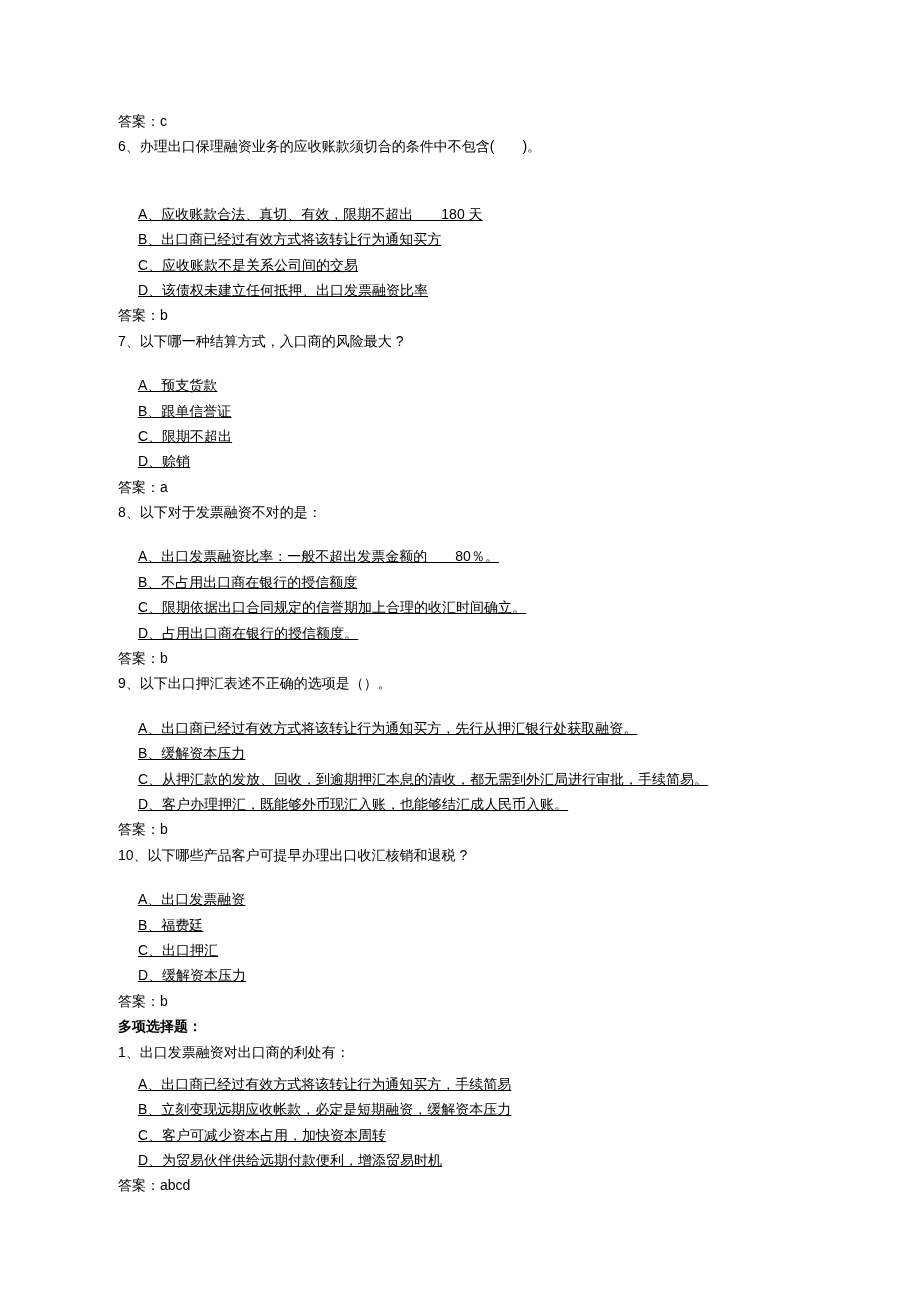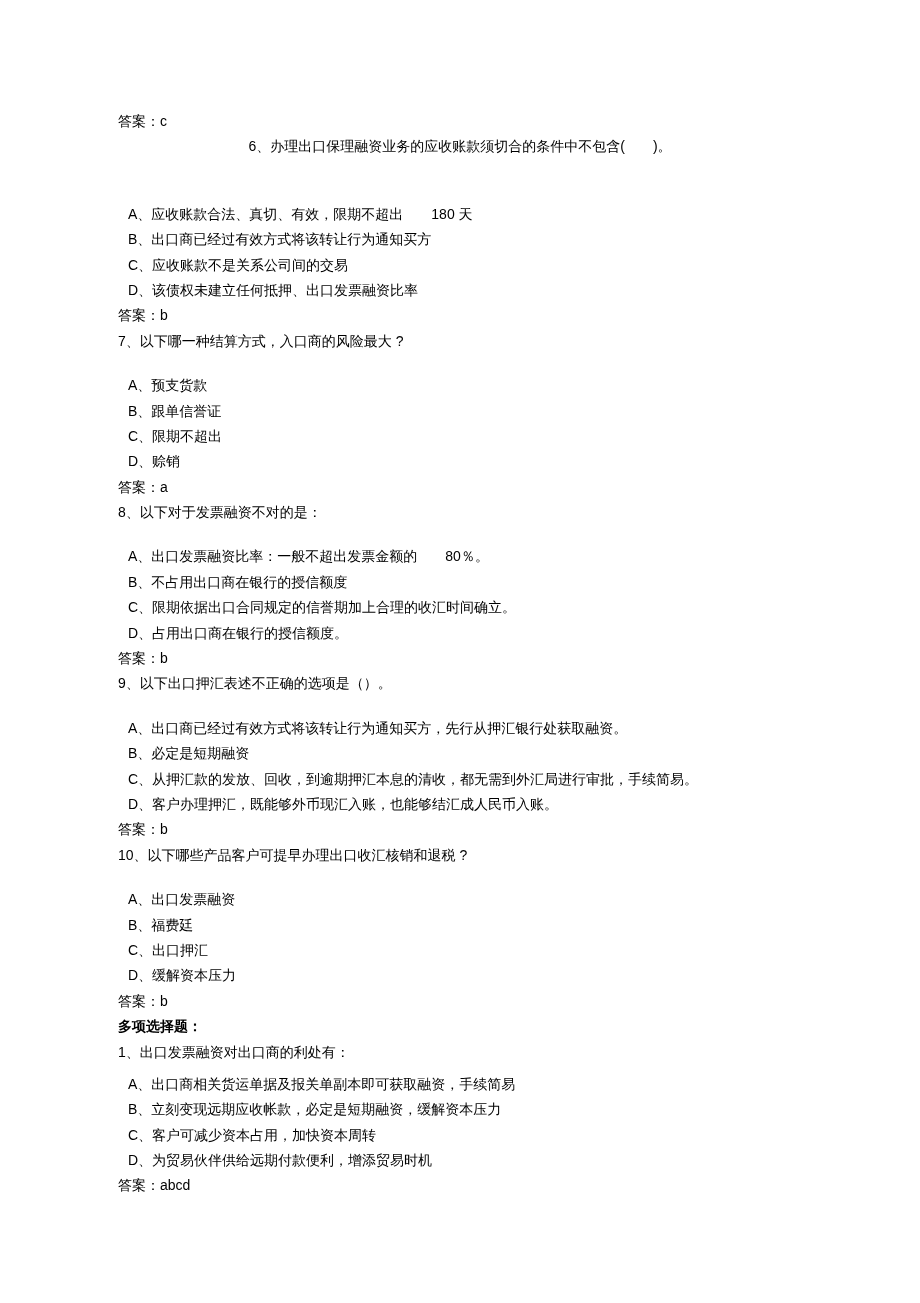--- a/index.html
+++ b/index.html
@@ -7,23 +7,23 @@
       width: 920px;
       min-height: 1303px;
       background: #ffffff;
       font-family: "Microsoft YaHei", "SimSun", sans-serif;
       font-size: 14px;
       line-height: 1.6;
       color: #000000;
       padding: 110px 118px 40px 118px;
     }
     .question-text { margin-bottom: 10px; }
-    .option { margin-left: 10px; margin-bottom: 3px; }
+    .option { margin-left: 20px; margin-bottom: 3px; text-decoration: underline; }
     .answer { margin-bottom: 3px; }
-    .gap-large { margin-bottom: 45px; text-align: center; }
+    .gap-large { margin-bottom: 45px; }
     .gap-med { margin-bottom: 22px; }
     .section-header { margin-top: 3px; margin-bottom: 3px; font-weight: bold; }
   </style>
 </head>
 <body>
 
 <div class="answer">答案：c</div>
 
 <div class="question-text gap-large">6、办理出口保理融资业务的应收账款须切合的条件中不包含(　　)。</div>
 <div class="option">A、应收账款合法、真切、有效，限期不超出　　180 天</div>
@@ -41,32 +41,32 @@
 
 <div class="question-text gap-med">8、以下对于发票融资不对的是：</div>
 <div class="option">A、出口发票融资比率：一般不超出发票金额的　　80％。</div>
 <div class="option">B、不占用出口商在银行的授信额度</div>
 <div class="option">C、限期依据出口合同规定的信誉期加上合理的收汇时间确立。</div>
 <div class="option">D、占用出口商在银行的授信额度。</div>
 <div class="answer">答案：b</div>
 
 <div class="question-text gap-med">9、以下出口押汇表述不正确的选项是（）。</div>
 <div class="option">A、出口商已经过有效方式将该转让行为通知买方，先行从押汇银行处获取融资。</div>
-<div class="option">B、必定是短期融资</div>
+<div class="option">B、缓解资本压力</div>
 <div class="option">C、从押汇款的发放、回收，到逾期押汇本息的清收，都无需到外汇局进行审批，手续简易。</div>
 <div class="option">D、客户办理押汇，既能够外币现汇入账，也能够结汇成人民币入账。</div>
 <div class="answer">答案：b</div>
 
 <div class="question-text gap-med">10、以下哪些产品客户可提早办理出口收汇核销和退税 ?</div>
 <div class="option">A、出口发票融资</div>
 <div class="option">B、福费廷</div>
 <div class="option">C、出口押汇</div>
 <div class="option">D、缓解资本压力</div>
 <div class="answer">答案：b</div>
 
 <div class="section-header">多项选择题：</div>
 
 <div class="question-text">1、出口发票融资对出口商的利处有：</div>
-<div class="option">A、出口商相关货运单据及报关单副本即可获取融资，手续简易</div>
+<div class="option">A、出口商已经过有效方式将该转让行为通知买方，手续简易</div>
 <div class="option">B、立刻变现远期应收帐款，必定是短期融资，缓解资本压力</div>
 <div class="option">C、客户可减少资本占用，加快资本周转</div>
 <div class="option">D、为贸易伙伴供给远期付款便利，增添贸易时机</div>
 <div class="answer">答案：abcd</div>
 
 </body></html>

